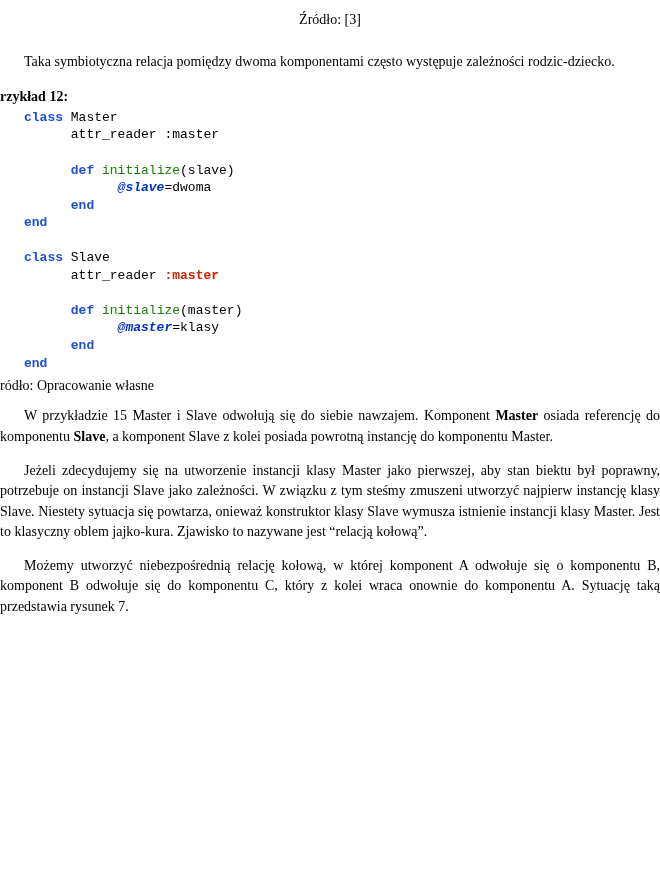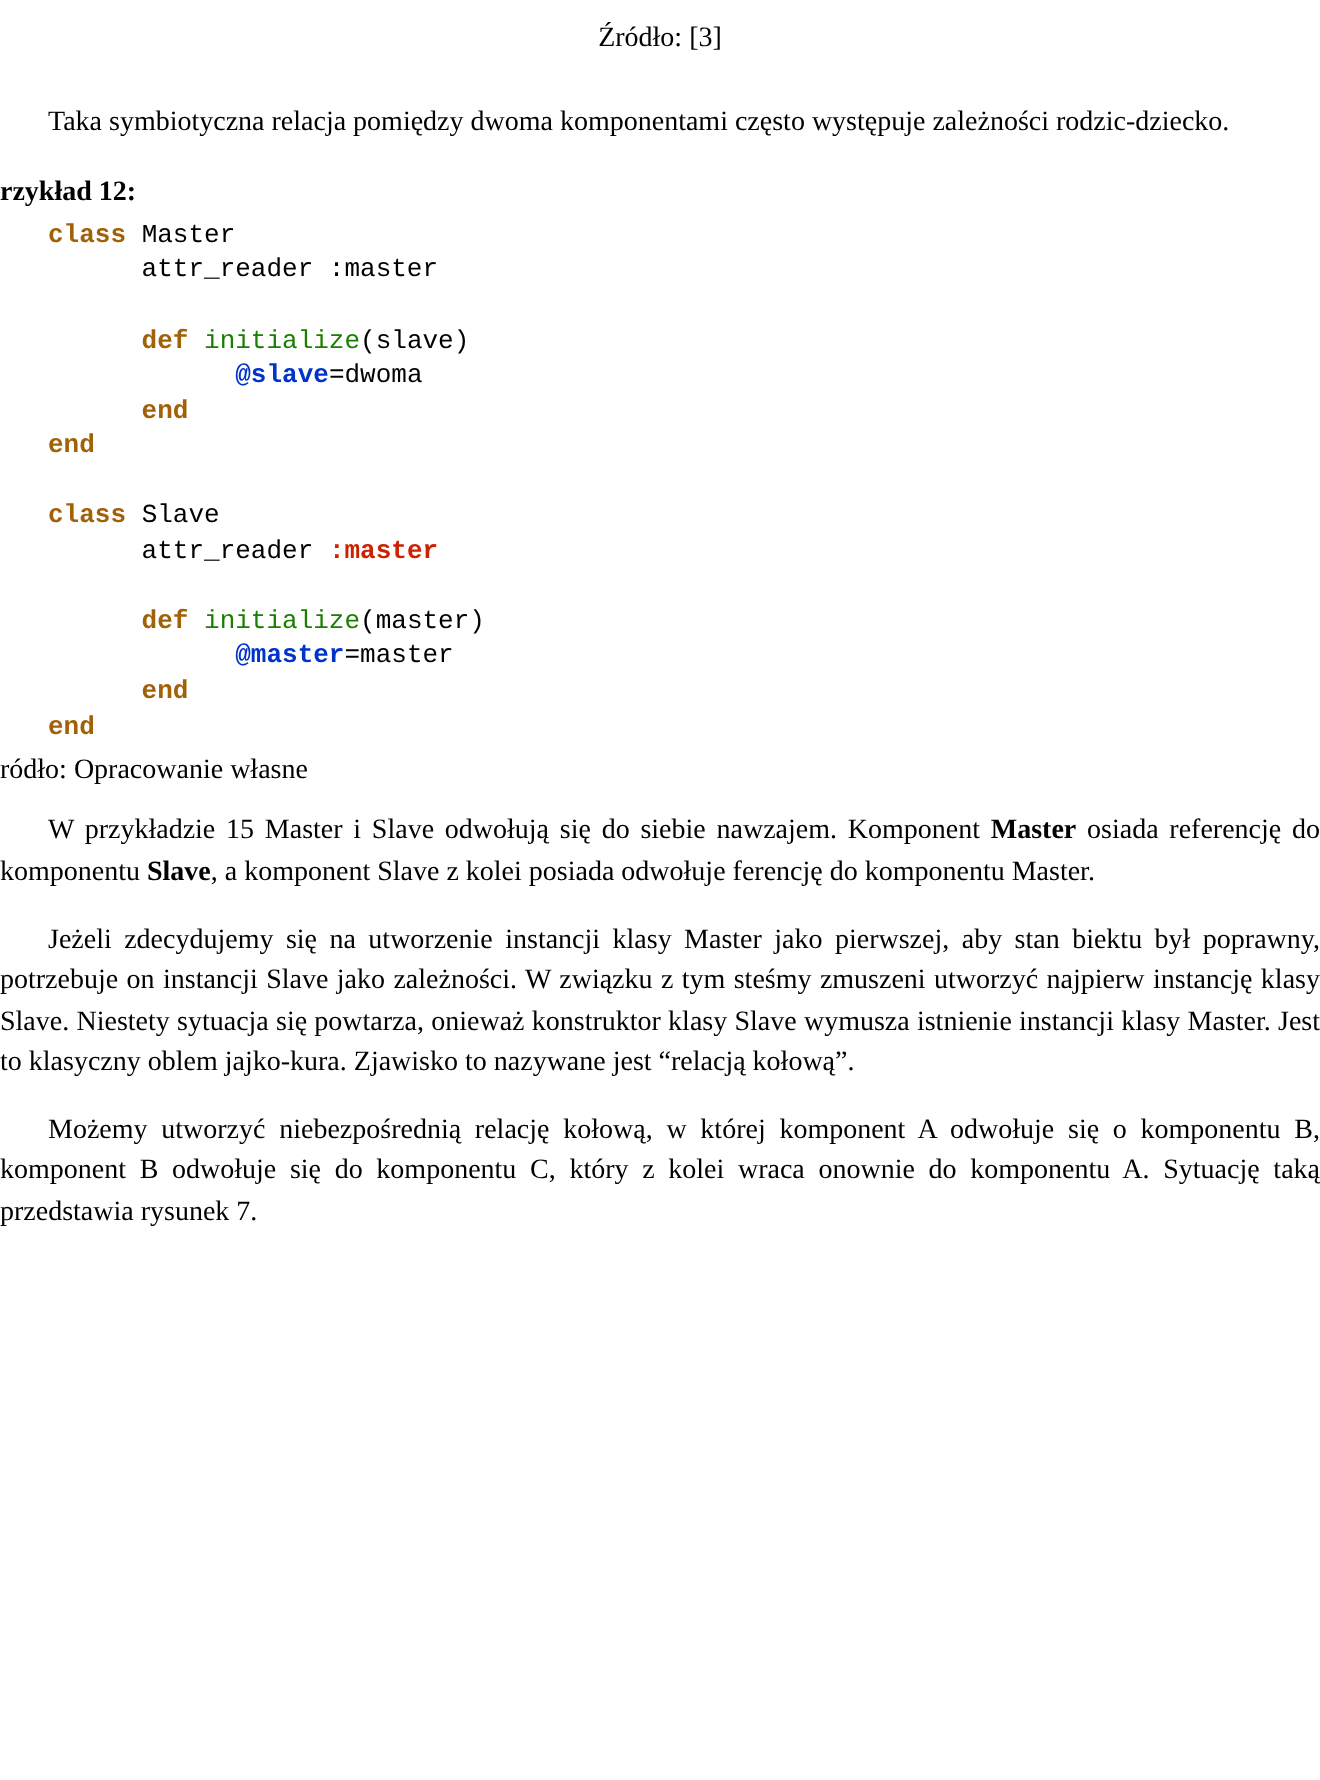--- a/index.html
+++ b/index.html
@@ -38,23 +38,23 @@
       font-weight: bold;
       margin: 6px 0 2px 0;
     }
     pre.code {
       font-family: "Courier New", Courier, monospace;
       font-size: 13px;
       white-space: pre;
       margin: 0 0 4px 24px;
       line-height: 1.35;
     }
-    .kw { color: #a16207; font-weight: bold; }
+    .kw { color: #1d4ed8; font-weight: bold; }
     .fn { color: #1a7f00; font-weight: normal; }
-    .iv { color: #0033cc; font-weight: bold; }
+    .iv { color: #0033cc; font-weight: bold; font-style: italic; }
     .sym { color: #cc2200; font-weight: bold; }
     .src-note { margin: 2px 0 10px 0; }
     .bold { font-weight: bold; }
     
     .comp-rect {
       fill: #fff;
       stroke: #000;
       stroke-width: 1.2;
     }
     .comp-text {
@@ -86,27 +86,27 @@
 
 <span class="kw">      def</span><span class="fn"> initialize</span><span>(slave)</span>
 <span class="iv">            @slave</span><span>=dwoma</span>
 <span class="kw">      end</span>
 <span class="kw">end</span>
 
 <span class="kw">class</span><span> Slave</span>
 <span>      attr_reader </span><span class="sym">:master</span>
 
 <span class="kw">      def</span><span class="fn"> initialize</span><span>(master)</span>
-<span class="iv">            @master</span><span>=master</span>
+<span class="iv">            @master</span><span>=klasy</span>
 <span class="kw">      end</span>
 <span class="kw">end</span></pre>
 
   <div class="src-note">ródło: Opracowanie własne</div>
 
   <p class="para indent">
-    <span>W przykładzie 15 Master i Slave odwołują się do siebie nawzajem. Komponent </span><span class="bold">Master</span><span> osiada referencję do komponentu </span><span class="bold">Slave</span><span>, a komponent Slave z kolei posiada odwołuje ferencję do komponentu Master.</span>
+    <span>W przykładzie 15 Master i Slave odwołują się do siebie nawzajem. Komponent </span><span class="bold">Master</span><span> osiada referencję do komponentu </span><span class="bold">Slave</span><span>, a komponent Slave z kolei posiada powrotną instancję do komponentu Master.</span>
   </p>
 
   <p class="para indent">Jeżeli zdecydujemy się na utworzenie instancji klasy Master jako pierwszej, aby stan biektu był poprawny, potrzebuje on instancji Slave jako zależności. W związku z tym steśmy zmuszeni utworzyć najpierw instancję klasy Slave. Niestety sytuacja się powtarza, onieważ konstruktor klasy Slave wymusza istnienie instancji klasy Master. Jest to klasyczny oblem jajko-kura. Zjawisko to  nazywane jest “relacją kołową”.</p>
 
   <p class="para indent">Możemy utworzyć niebezpośrednią relację kołową, w której komponent A odwołuje się o komponentu B, komponent B odwołuje się do komponentu C, który z kolei wraca onownie do komponentu A. Sytuację taką przedstawia rysunek 7.</p>
 
 </div>
 
 </body></html>

